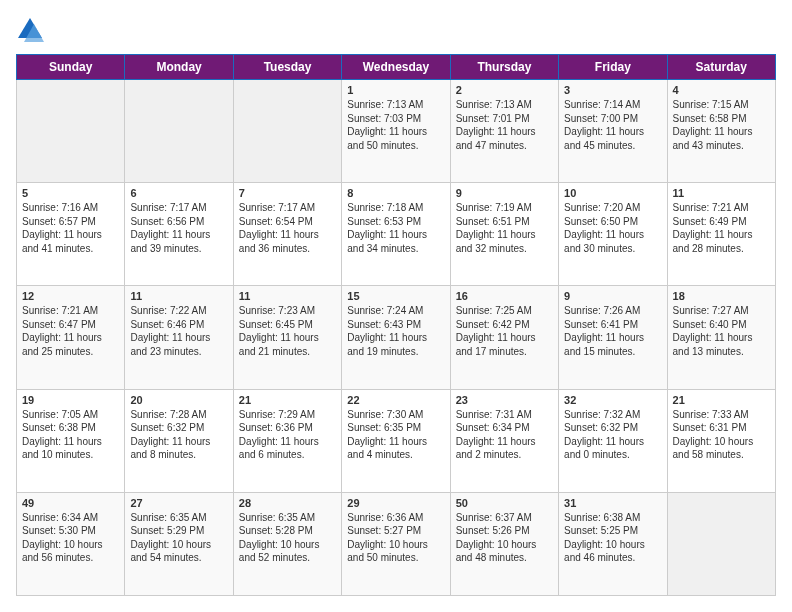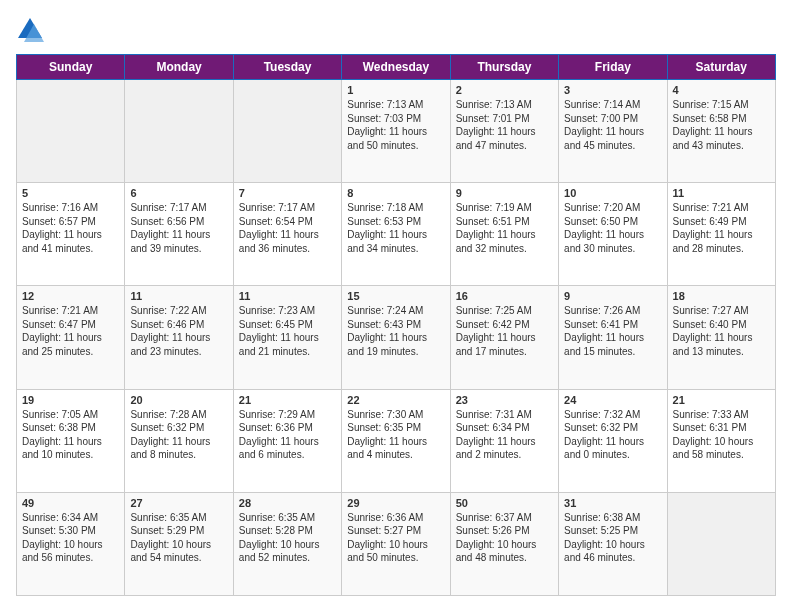--- a/index.html
+++ b/index.html
@@ -299,21 +299,21 @@
 and 4 minutes.</div>
           </td>
           <td>
             <span class="day-number">23</span>
             <div class="cell-text">Sunrise: 7:31 AM
 Sunset: 6:34 PM
 Daylight: 11 hours
 and 2 minutes.</div>
           </td>
           <td>
-            <span class="day-number">24</span>
+            <span class="day-number">32</span>
             <div class="cell-text">Sunrise: 7:32 AM
 Sunset: 6:32 PM
 Daylight: 11 hours
 and 0 minutes.</div>
           </td>
           <td>
             <span class="day-number">21</span>
             <div class="cell-text">Sunrise: 7:33 AM
 Sunset: 6:31 PM
 Daylight: 10 hours

